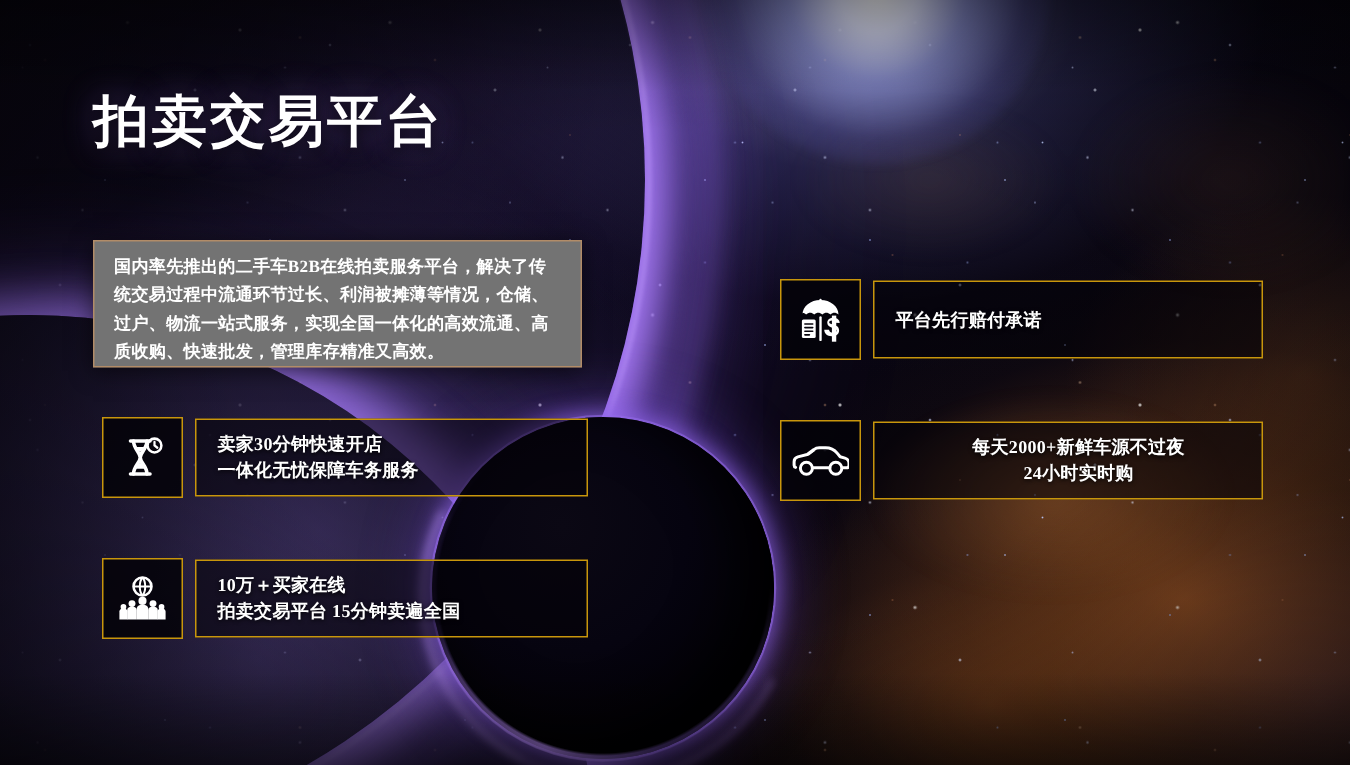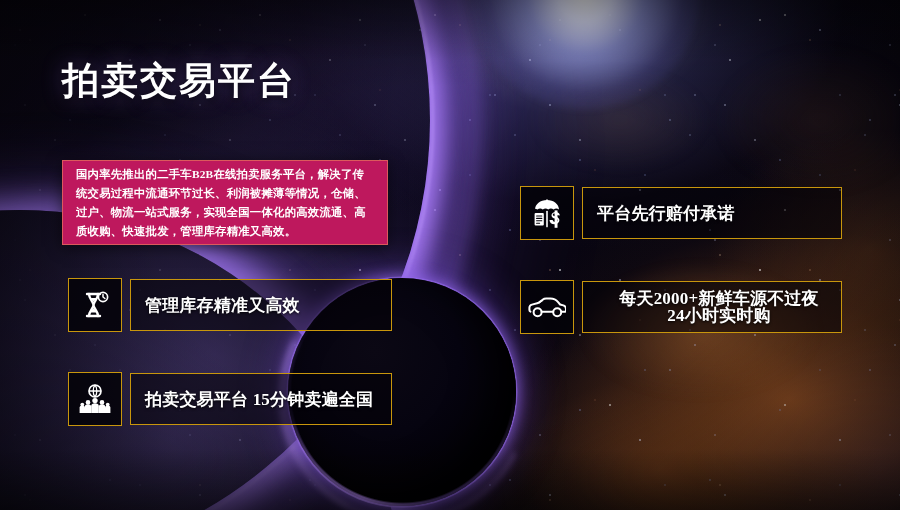--- a/index.html
+++ b/index.html
@@ -150,23 +150,23 @@
   .fg{position:absolute;inset:0;}
 
   .page-title{
     position:absolute;left:62px;top:56px;
     font-size:37px;font-weight:bold;color:#ffffff;letter-spacing:2px;
     text-shadow:0 2px 10px rgba(0,0,0,.85),0 0 22px rgba(150,110,230,.45);
   }
 
   .intro-box{
     position:absolute;left:62px;top:160px;width:326px;height:85px;
-    background:#be185d;
+    background:#737373;
     box-shadow:0 0 0 1px rgba(255,170,90,.45) inset, 0 2px 14px rgba(0,0,0,.55);
-    display:flex;align-items:center;
+    display:flex;align-items:flex-end;
   }
   .intro-text{
     color:#ffffff;font-size:11.4px;line-height:19px;font-weight:bold;
     padding:0 14px;letter-spacing:.2px;
   }
 
   
   .feature{position:absolute;display:flex;align-items:center;}
   .icon-box{
     width:52px;height:52px;flex:0 0 52px;
@@ -174,21 +174,21 @@
     display:flex;align-items:center;justify-content:center;
   }
   .icon-box svg{display:block;}
   .text-box{
     height:52px;margin-left:8px;
     border:1.6px solid #c8960c;background:rgba(4,2,8,.55);
     display:flex;flex-direction:column;justify-content:center;
     padding-left:14px;box-sizing:border-box;
   }
   .text-box .l1,.text-box .l2{
-    color:#ffffff;font-size:17px;font-weight:bold;line-height:17px;letter-spacing:.2px;
+    color:#ffffff;font-size:12px;font-weight:bold;line-height:17px;letter-spacing:.2px;
     text-shadow:0 1px 3px rgba(0,0,0,.9);white-space:nowrap;
   }
 
   
   .col-left  .text-box{width:262px;}
   .col-right .text-box{width:260px;}
 </style>
 </head>
 <body>
 
@@ -226,21 +226,22 @@
         <svg width="32" height="32" viewBox="0 0 32 32" fill="none">
           <path d="M8 5h13M8 27h13" stroke="#fff" stroke-width="2.4" stroke-linecap="round"></path>
           <path d="M10 5c0 5 4.5 7.6 4.5 11S10 22 10 27M19 5c0 5-4.5 7.6-4.5 11S19 22 19 27" stroke="#fff" stroke-width="2.4" stroke-linecap="round"></path>
           <path d="M11.4 23.5h6.2c-.6-2.6-3.1-4-3.1-4s-2.5 1.4-3.1 4z" fill="#fff"></path>
           <path d="M11.8 9h5.4c-.3 1.9-2.7 3.3-2.7 3.3S12.1 10.9 11.8 9z" fill="#fff"></path>
           <circle cx="24" cy="8" r="4.6" stroke="#fff" stroke-width="1.7" fill="none"></circle>
           <path d="M24 5.6V8l1.9 1.5" stroke="#fff" stroke-width="1.5" stroke-linecap="round"></path>
         </svg>
       </div>
       <div class="text-box">
-        <div class="l2">管理库存精准又高效</div>
+        <div class="l1">卖家30分钟快速开店</div>
+        <div class="l2">一体化无忧保障车务服务</div>
       </div>
     </div>
 
     <div class="feature col-left" style="left:68px;top:372px;">
       <div class="icon-box">
         <svg width="34" height="32" viewBox="0 0 34 32" fill="none">
           <circle cx="17" cy="8" r="6" stroke="#fff" stroke-width="1.7" fill="none"></circle>
           <path d="M11 8h12M17 2c2.4 2.6 2.4 9.4 0 12M17 2c-2.4 2.6-2.4 9.4 0 12" stroke="#fff" stroke-width="1.3"></path>
           <g fill="#fff">
             <circle cx="17" cy="17.6" r="2.7"></circle>
@@ -250,20 +251,21 @@
             <circle cx="24" cy="19.4" r="2.3"></circle>
               <path d="M20.8 30v-6.4c0-1.4 1.4-2.3 3.2-2.3s3.2.9 3.2 2.3V30z"></path>
             <circle cx="4.3" cy="21.6" r="1.9"></circle>
               <path d="M1.6 30v-5.4c0-1.2 1.2-2 2.7-2s2.7.8 2.7 2V30z"></path>
             <circle cx="29.7" cy="21.6" r="1.9"></circle>
               <path d="M27 30v-5.4c0-1.2 1.2-2 2.7-2s2.7.8 2.7 2V30z"></path>
           </g>
         </svg>
       </div>
       <div class="text-box">
+        <div class="l1">10万＋买家在线</div>
         <div class="l2">拍卖交易平台 15分钟卖遍全国</div>
       </div>
     </div>
 
     <div class="feature col-right" style="left:520px;top:186px;">
       <div class="icon-box">
         <svg width="34" height="34" viewBox="0 0 34 34" fill="none">
           <path d="M5 13.6c0-5.4 5.4-9.6 12-9.6s12 4.2 12 9.6c-1.9-1.5-3.6-1.5-5.4 0-1.8-1.5-3.6-1.5-5.4 0-1.8-1.5-3.6-1.5-5.4 0-1.8-1.5-3.6-1.5-5.4 0-.9-.7-1.9-1-2.4-.9z" fill="#fff"></path>
           <path d="M17 4v2.2" stroke="#fff" stroke-width="1.6" stroke-linecap="round"></path>
           <g fill="#fff">

